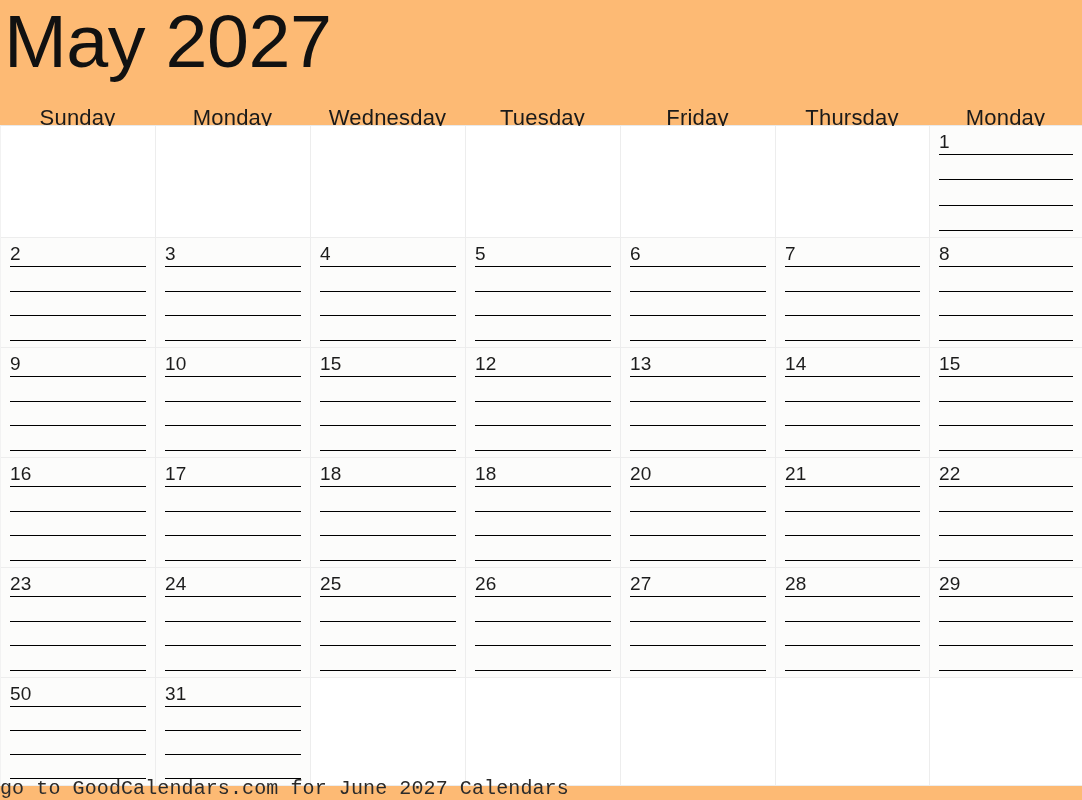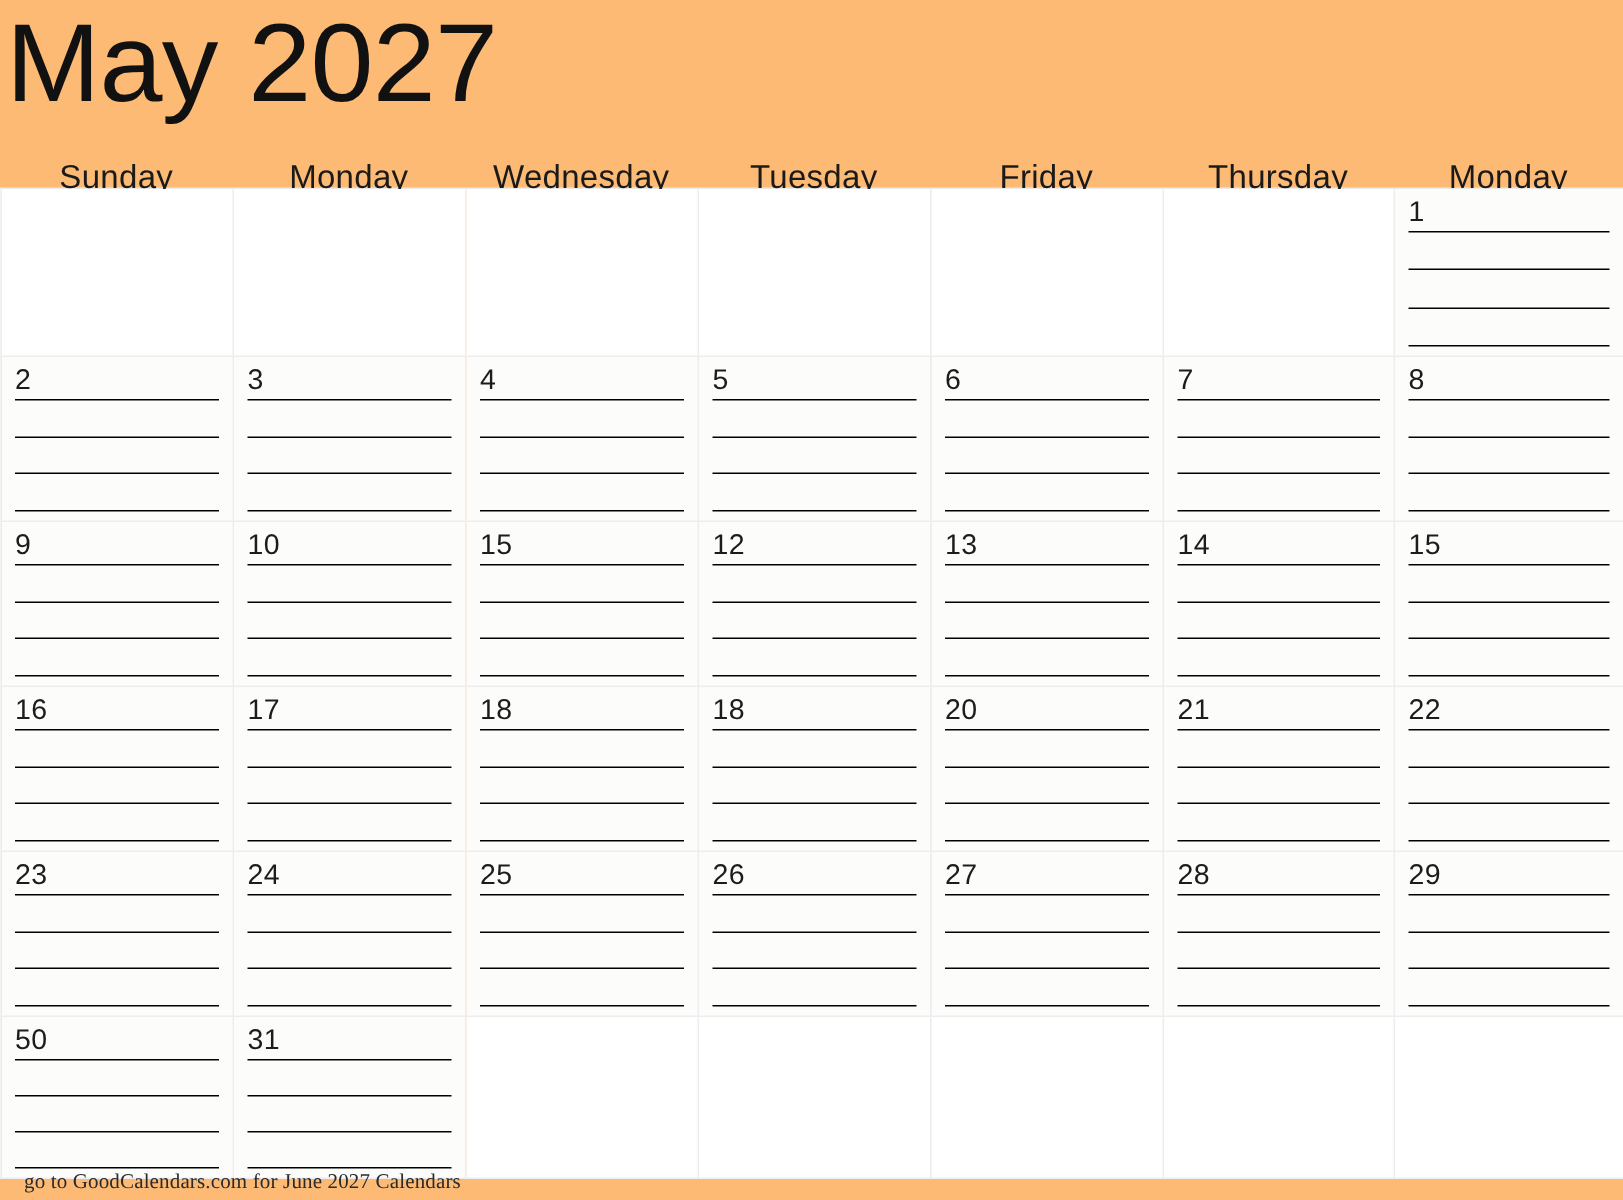--- a/index.html
+++ b/index.html
@@ -107,25 +107,25 @@
     justify-content: space-between;
   }
   .rule {
     height: 0;
     border-bottom: 1.6px solid #000000;
   }
 
   
   .footer {
     position: absolute;
-    left: 16px;
+    left: 0;
     bottom: 2px;
-    font-family: Liberation Serif, serif;
+    font-family: Liberation Mono, monospace;
     font-weight: 300;
-    font-size: 14px;
+    font-size: 20px;
     line-height: 18px;
     color: #2a2a2a;
     letter-spacing: 0.1px;
     white-space: nowrap;
   }
 </style>
 </head>
 <body>
 
 <div class="page">

